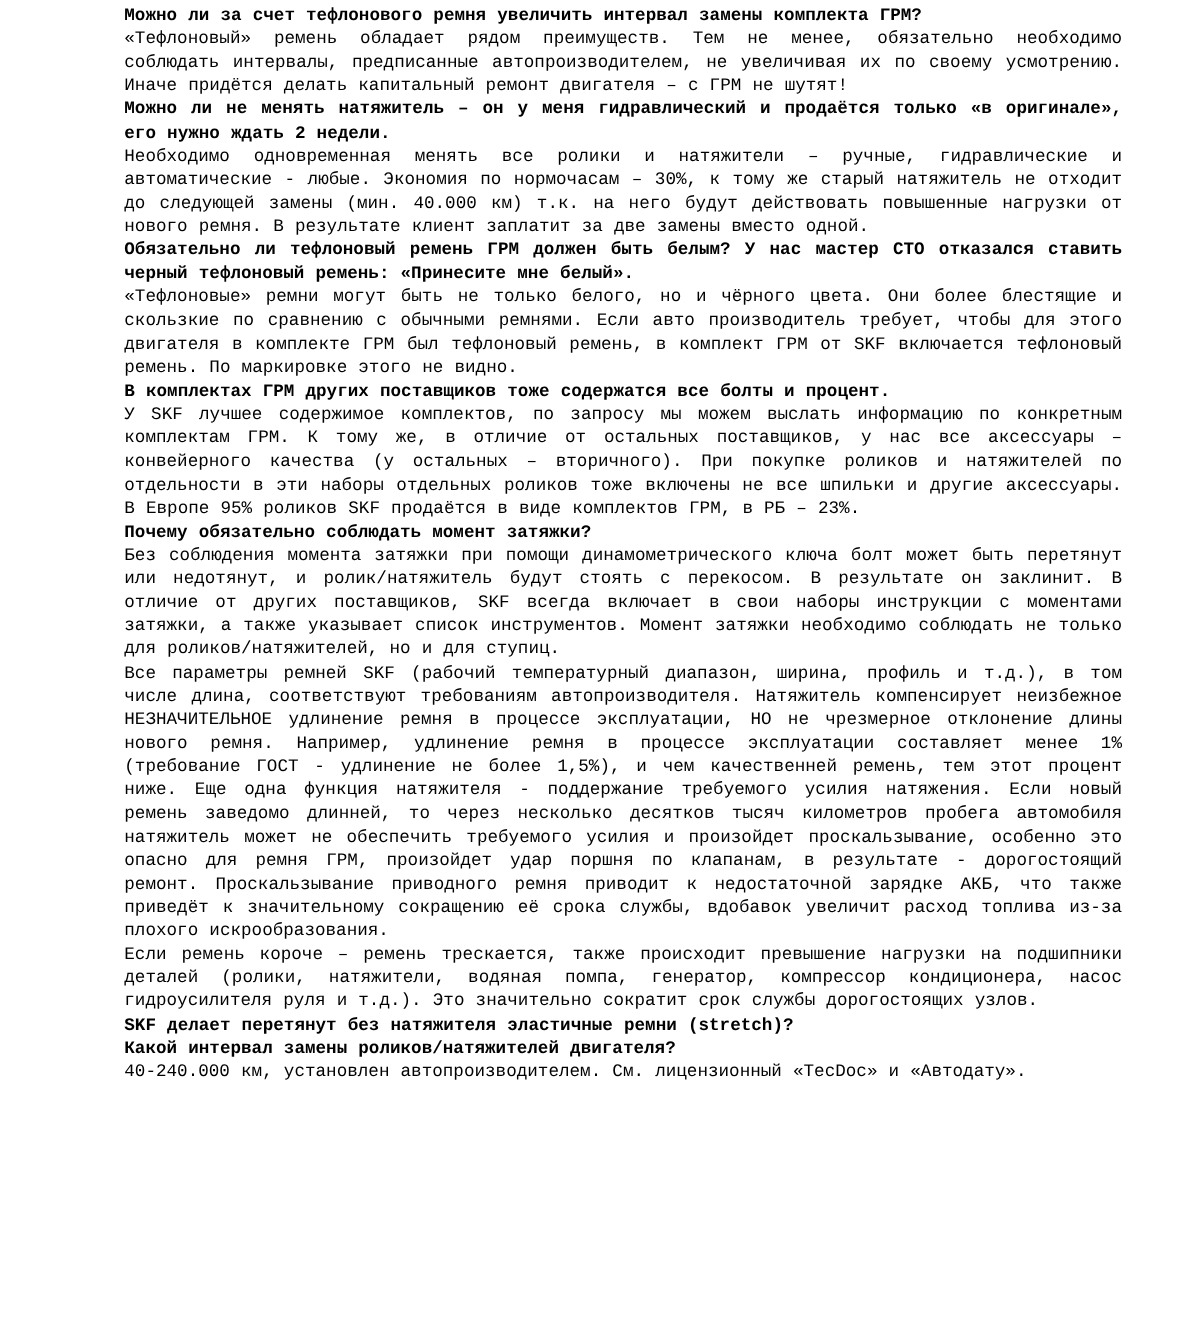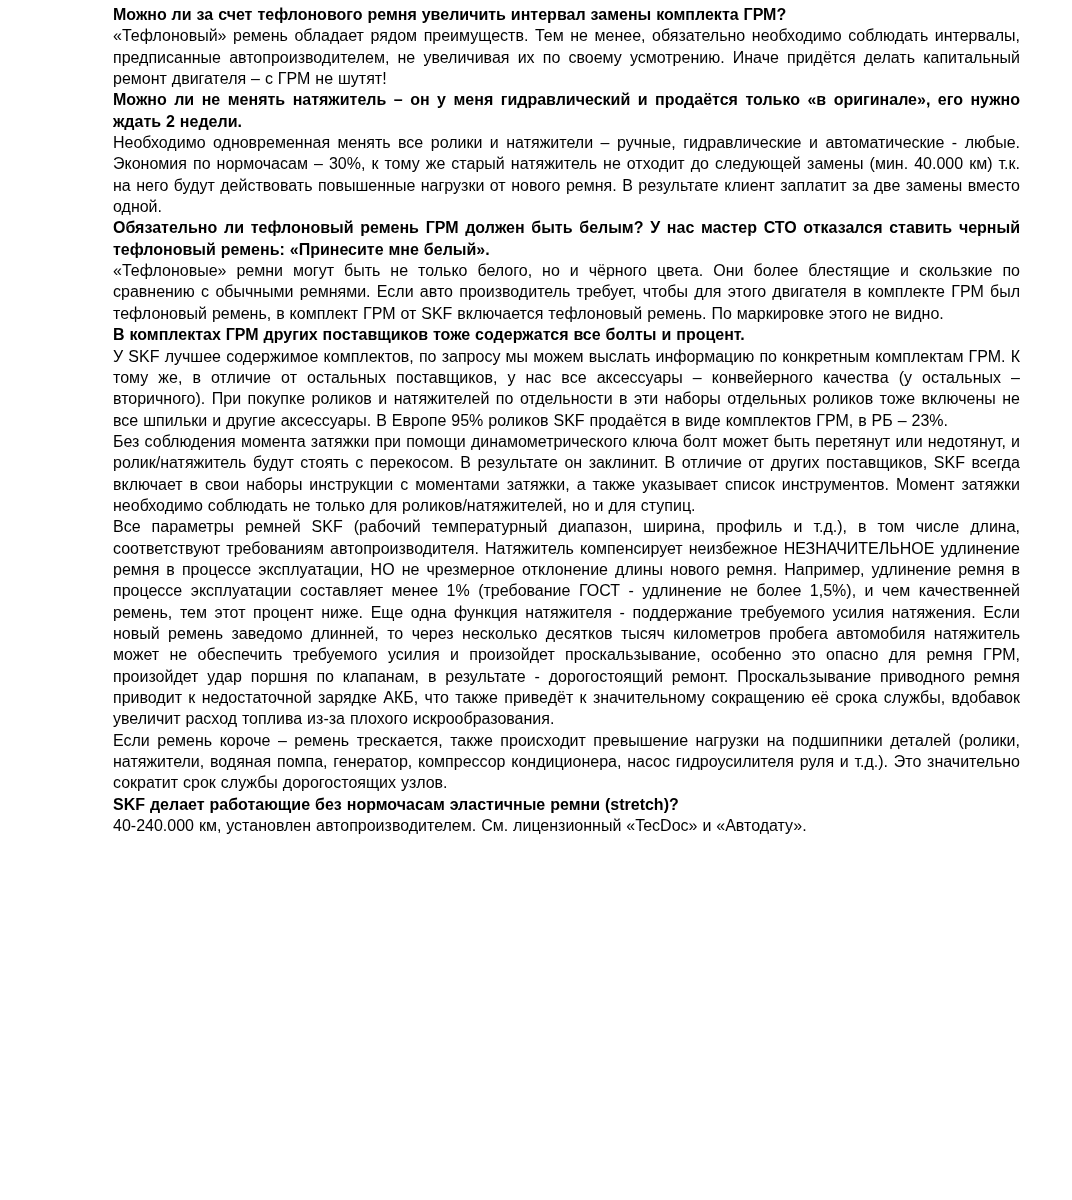--- a/index.html
+++ b/index.html
@@ -18,21 +18,21 @@
     height: 1200px;
     background: #ffffff;
     padding: 4px 52px 20px 113px;
   }
   .faq {
     width: 907px;
   }
   .faq p {
     margin: 0;
     padding: 0;
-    font-family: Liberation Sans, sans-serif;
+    font-family: Liberation Mono, monospace;
     font-size: 16px;
     line-height: 21.35px;
     color: #000000;
     text-align: justify;
     word-spacing: 0.5px;
   }
   .faq p.question {
     font-weight: bold;
   }
 </style>
@@ -42,19 +42,21 @@
 <main class="page">
   <article class="faq">
       <p class="question">Можно ли за счет тефлонового ремня увеличить интервал замены комплекта ГРМ?</p>
       <p class="answer">«Тефлоновый» ремень обладает рядом преимуществ. Тем не менее, обязательно необходимо соблюдать интервалы, предписанные автопроизводителем, не увеличивая их по своему усмотрению. Иначе придётся делать капитальный ремонт двигателя – с ГРМ не шутят!</p>
       <p class="question">Можно ли не менять натяжитель – он у меня гидравлический и продаётся только «в оригинале», его нужно ждать 2 недели.</p>
       <p class="answer">Необходимо одновременная менять все ролики и натяжители – ручные, гидравлические и автоматические - любые. Экономия по нормочасам – 30%, к тому же старый натяжитель не отходит до следующей замены (мин. 40.000 км) т.к. на него будут действовать повышенные нагрузки от нового ремня. В результате клиент заплатит за две замены вместо одной.</p>
       <p class="question">Обязательно ли тефлоновый ремень ГРМ должен быть белым? У нас мастер СТО отказался ставить черный тефлоновый ремень: «Принесите мне белый».</p>
       <p class="answer">«Тефлоновые» ремни могут быть не только белого, но и чёрного цвета. Они более блестящие и скользкие по сравнению с обычными ремнями. Если авто производитель требует, чтобы для этого двигателя в комплекте ГРМ был тефлоновый ремень, в комплект ГРМ от SKF включается тефлоновый ремень. По маркировке этого не видно.</p>
       <p class="question">В комплектах ГРМ других поставщиков тоже содержатся все болты и процент.</p>
       <p class="answer">У SKF лучшее содержимое комплектов, по запросу мы можем выслать информацию по конкретным комплектам ГРМ. К тому же, в отличие от остальных поставщиков, у нас все аксессуары – конвейерного качества (у остальных – вторичного). При покупке роликов и натяжителей по отдельности в эти наборы отдельных роликов тоже включены не все шпильки и другие аксессуары. В Европе 95% роликов SKF продаётся в виде комплектов ГРМ, в РБ – 23%.</p>
+      <p class="question">Почему обязательно соблюдать момент затяжки?</p>
       <p class="answer">Без соблюдения момента затяжки при помощи динамометрического ключа болт может быть перетянут или недотянут, и ролик/натяжитель будут стоять с перекосом. В результате он заклинит. В отличие от других поставщиков, SKF всегда включает в свои наборы инструкции с моментами затяжки, а также указывает список инструментов. Момент затяжки необходимо соблюдать не только для роликов/натяжителей, но и для ступиц.</p>
       <p class="answer">Все параметры ремней SKF (рабочий температурный диапазон, ширина, профиль и т.д.), в том числе длина, соответствуют требованиям автопроизводителя. Натяжитель компенсирует неизбежное НЕЗНАЧИТЕЛЬНОЕ удлинение ремня в процессе эксплуатации, НО не чрезмерное отклонение длины нового ремня. Например, удлинение ремня в процессе эксплуатации составляет менее 1% (требование ГОСТ - удлинение не более 1,5%), и чем качественней ремень, тем этот процент ниже. Еще одна функция натяжителя - поддержание требуемого усилия натяжения. Если новый ремень заведомо длинней, то через несколько десятков тысяч километров пробега автомобиля натяжитель может не обеспечить требуемого усилия и произойдет проскальзывание, особенно это опасно для ремня ГРМ, произойдет удар поршня по клапанам, в результате - дорогостоящий ремонт. Проскальзывание приводного ремня приводит к недостаточной зарядке АКБ, что также приведёт к значительному сокращению её срока службы, вдобавок увеличит расход топлива из-за плохого искрообразования.</p>
       <p class="answer">Если ремень короче – ремень трескается, также происходит превышение нагрузки на подшипники деталей (ролики, натяжители, водяная помпа, генератор, компрессор кондиционера, насос гидроусилителя руля и т.д.). Это значительно сократит срок службы дорогостоящих узлов.</p>
-      <p class="question">SKF делает работающие без нормочасам эластичные ремни (stretch)?</p>
+      <p class="question">SKF делает перетянут без натяжителя эластичные ремни (stretch)?</p>
+      <p class="question">Какой интервал замены роликов/натяжителей двигателя?</p>
       <p class="answer">40-240.000 км, установлен автопроизводителем. См. лицензионный «TecDoc» и «Автодату».</p>
     </article>
 </main>
 
 </body></html>

